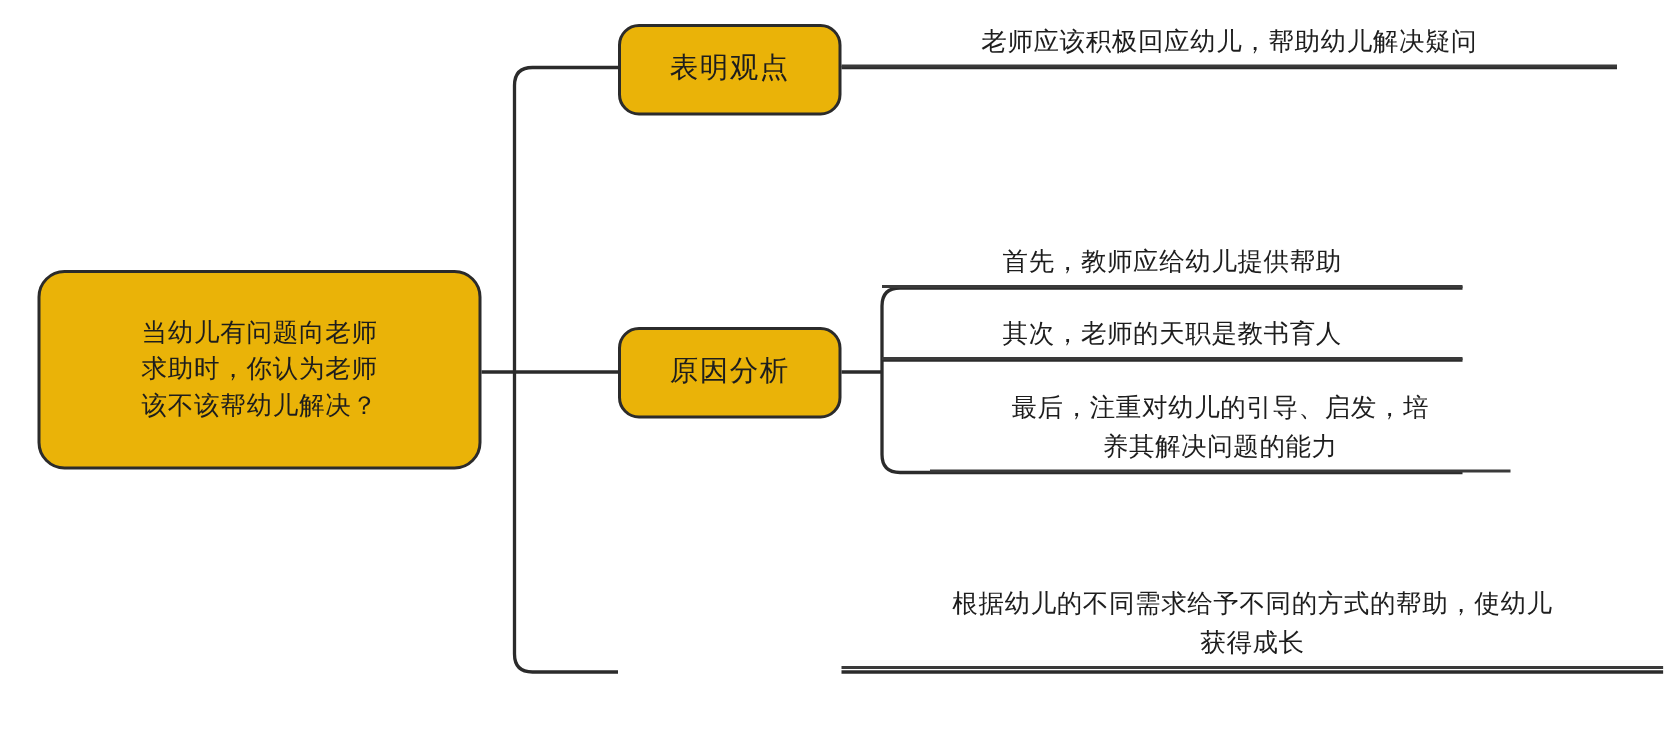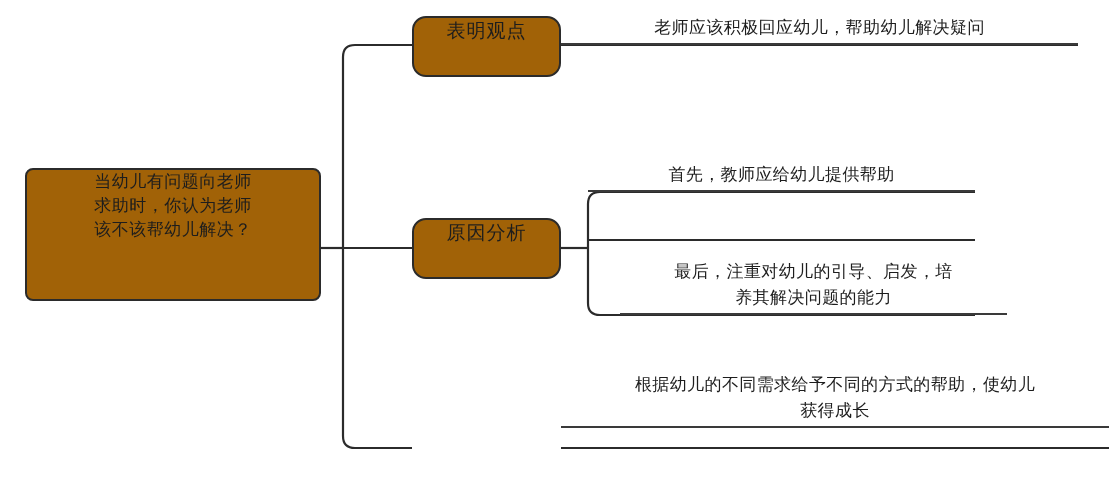--- a/index.html
+++ b/index.html
@@ -19,36 +19,36 @@
     left:0; top:0;
     width:1109px;
     height:494px;
     pointer-events:none;
   }
   .node{
     position:absolute;
     box-sizing:border-box;
     border:2px solid #2b2b2b;
     border-radius:14px;
-    background:#a16207;
+    background:#eab308;
     display:flex;
-    align-items:flex-start;
+    align-items:center;
     justify-content:center;
     text-align:center;
     color:#1d1d1d;
   }
   .node-label{
     display:block;
     line-height:1.42;
     white-space:pre-line;
   }
   #root-node{
-    left:25px; top:168px;
+    left:25px; top:180px;
     width:296px; height:133px;
-    border-radius:8px;
+    border-radius:18px;
   }
   #root-node .node-label{ font-size:17px; letter-spacing:.5px; }
   .branch-node{
     left:412px;
     width:149px; height:61px;
   }
   .branch-node .node-label{ font-size:19px; letter-spacing:1px; }
   #branch-node-0{ top:16px; }
   #branch-node-1{ top:218px; }
   #branch-node-2{ top:418px; }
@@ -68,21 +68,21 @@
     border-bottom:2px solid #3a3a3a;
   }
   .leaf-label{ display:block; white-space:pre-line; }
 
   #leaf-0{ left:561px; top:5px;  width:517px; height:40px; }
 
   #leaf-1-0{ left:588px; top:152px; width:387px; height:40px; }
   #leaf-1-1{ left:588px; top:200px; width:387px; height:40px; }
   #leaf-1-2{ left:588px; top:249px; width:387px; height:66px;margin-left:32px; }
 
-  #leaf-2{ left:561px; top:366px; width:548px; height:62px; }
+  #leaf-2{ left:561px; top:384px; width:548px; height:62px; }
 </style>
 </head>
 <body>
 
 <div id="canvas">
 
   <svg id="wires" viewBox="0 0 1109 494" width="1109" height="494" xmlns="http://www.w3.org/2000/svg" aria-hidden="true">
     <g fill="none" stroke="#2b2b2b" stroke-width="2.2" stroke-linecap="butt" stroke-linejoin="round">
 
       <path d="M321,248 L343,248"></path>
@@ -118,20 +118,23 @@
 
 
   <div class="leaf" id="leaf-0">
     <span class="leaf-label">老师应该积极回应幼儿，帮助幼儿解决疑问</span>
   </div>
 
   <div class="leaf" id="leaf-1-0">
     <span class="leaf-label">首先，教师应给幼儿提供帮助</span>
   </div>
 
+  <div class="leaf" id="leaf-1-1">
+    <span class="leaf-label">其次，老师的天职是教书育人</span>
+  </div>
 
   <div class="leaf" id="leaf-1-2">
     <span class="leaf-label">最后，注重对幼儿的引导、启发，培
 养其解决问题的能力</span>
   </div>
 
   <div class="leaf" id="leaf-2">
     <span class="leaf-label">根据幼儿的不同需求给予不同的方式的帮助，使幼儿
 获得成长</span>
   </div>

